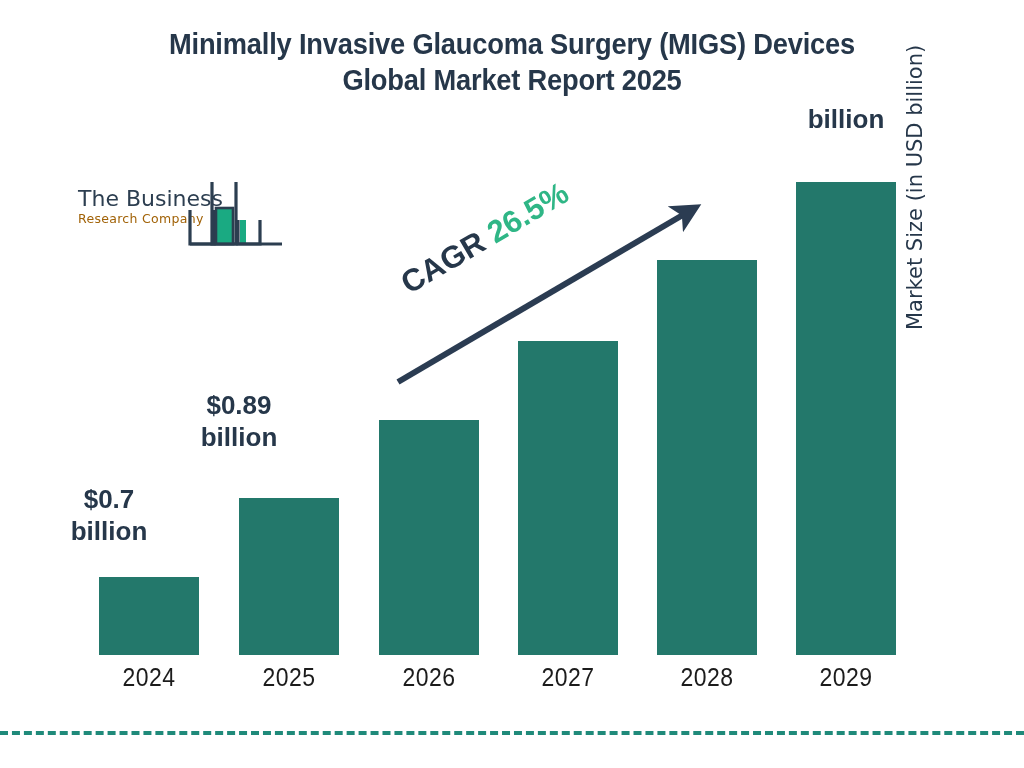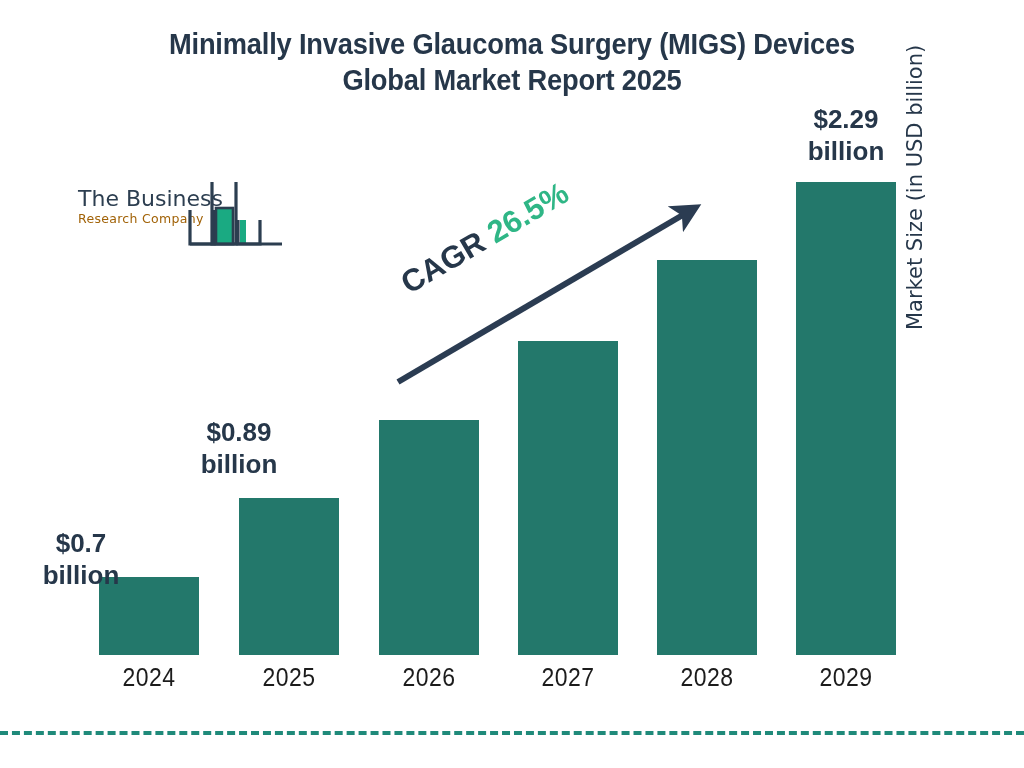--- a/index.html
+++ b/index.html
@@ -185,45 +185,44 @@
 
     <path d="M52 42 L52 66 L74 66 L74 42" fill="none" stroke="#2c3e50" stroke-width="3.2"></path>
 
     <path d="M4 66 L96 66" fill="none" stroke="#2c3e50" stroke-width="3.2"></path>
   </svg>
 </div>
 
 <div id="plot-area">
 
   <div class="bar" style="left:99px; width:100px; top:577px; height:78px;"></div>
-  <div class="bar-value-label" style="left:31px; width:100px; top:483px;margin-top:44px;">
+  <div class="bar-value-label" style="left:59px; width:100px; top:483px;">
     <span class="val-line">$0.7</span>
     <span class="val-line">billion</span>
   </div>
   <div class="x-tick-label" style="left:99px; width:100px; top:662px;">2024</div>
 
   <div class="bar" style="left:239px; width:100px; top:498px; height:157px;"></div>
-  <div class="bar-value-label" style="left:189px; width:100px; top:416px;">
+  <div class="bar-value-label" style="left:189px; width:100px; top:389px;">
     <span class="val-line">$0.89</span>
     <span class="val-line">billion</span>
   </div>
   <div class="x-tick-label" style="left:239px; width:100px; top:662px;">2025</div>
 
   <div class="bar" style="left:379px; width:100px; top:420px; height:235px;"></div>
   <div class="x-tick-label" style="left:379px; width:100px; top:662px;">2026</div>
 
   <div class="bar" style="left:518px; width:100px; top:341px; height:314px;"></div>
   <div class="x-tick-label" style="left:518px; width:100px; top:662px;">2027</div>
 
   <div class="bar" style="left:657px; width:100px; top:260px; height:395px;"></div>
   <div class="x-tick-label" style="left:657px; width:100px; top:662px;">2028</div>
 
   <div class="bar" style="left:796px; width:100px; top:182px; height:473px;"></div>
   <div class="bar-value-label" style="left:796px; width:100px; top:103px;">
-    <span class="val-line">$2.29</span>
     <span class="val-line">billion</span>
   </div>
   <div class="x-tick-label" style="left:796px; width:100px; top:662px;">2029</div>
 
 </div>
 
 <svg id="cagr-arrow" viewBox="0 0 340 210">
   <defs>
     <marker id="arrowhead" markerWidth="5.2" markerHeight="5.2" refX="3.4" refY="2.6" orient="auto" markerUnits="strokeWidth">
       <path d="M0,0.1 L5.0,2.6 L0,5.1 L1.25,2.6 Z" fill="#2b3c52"></path>

